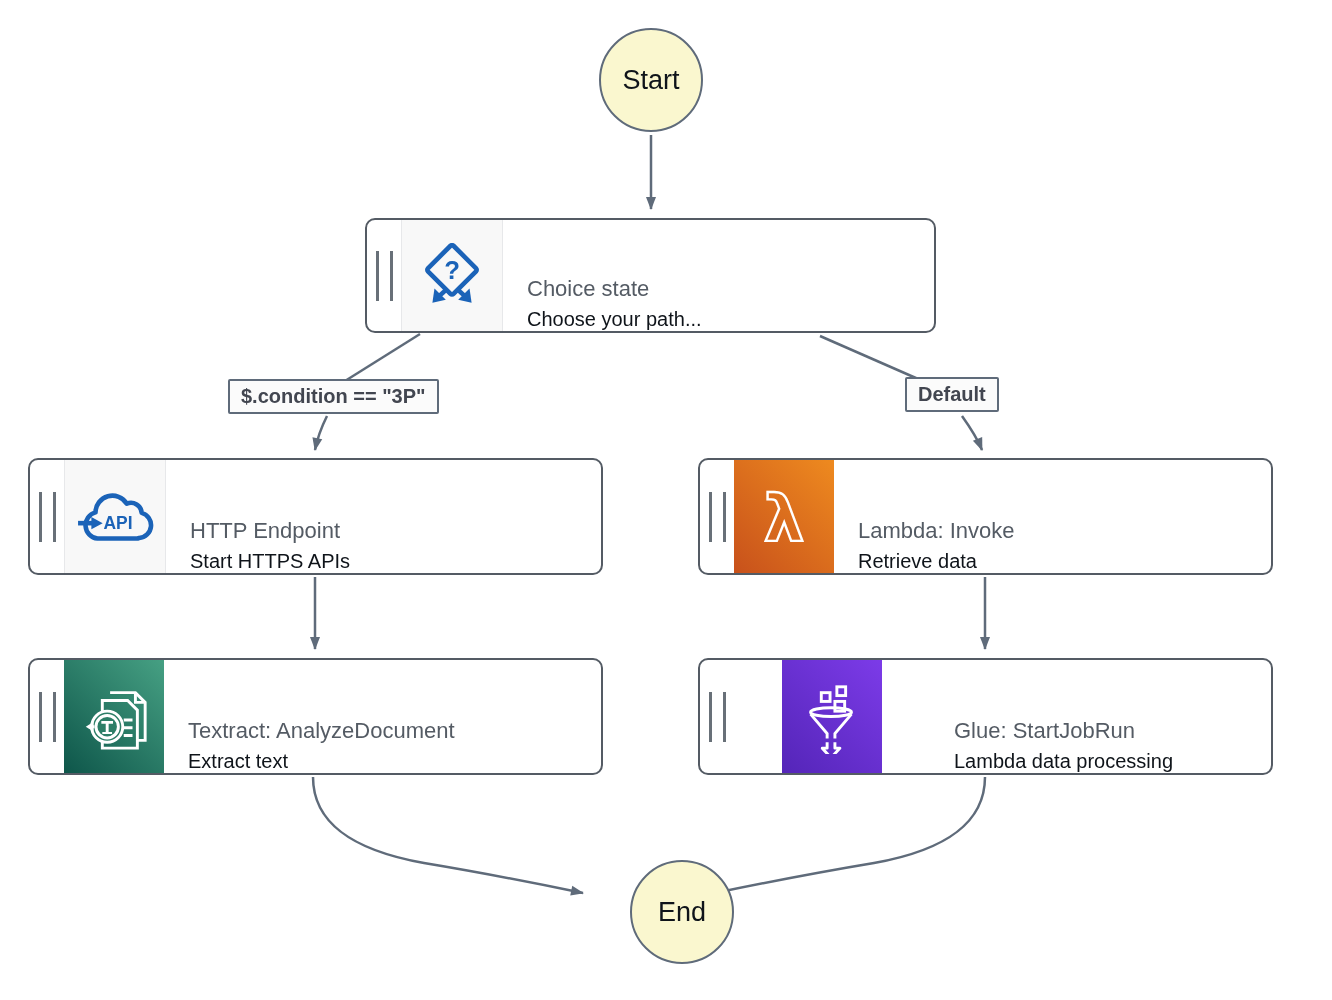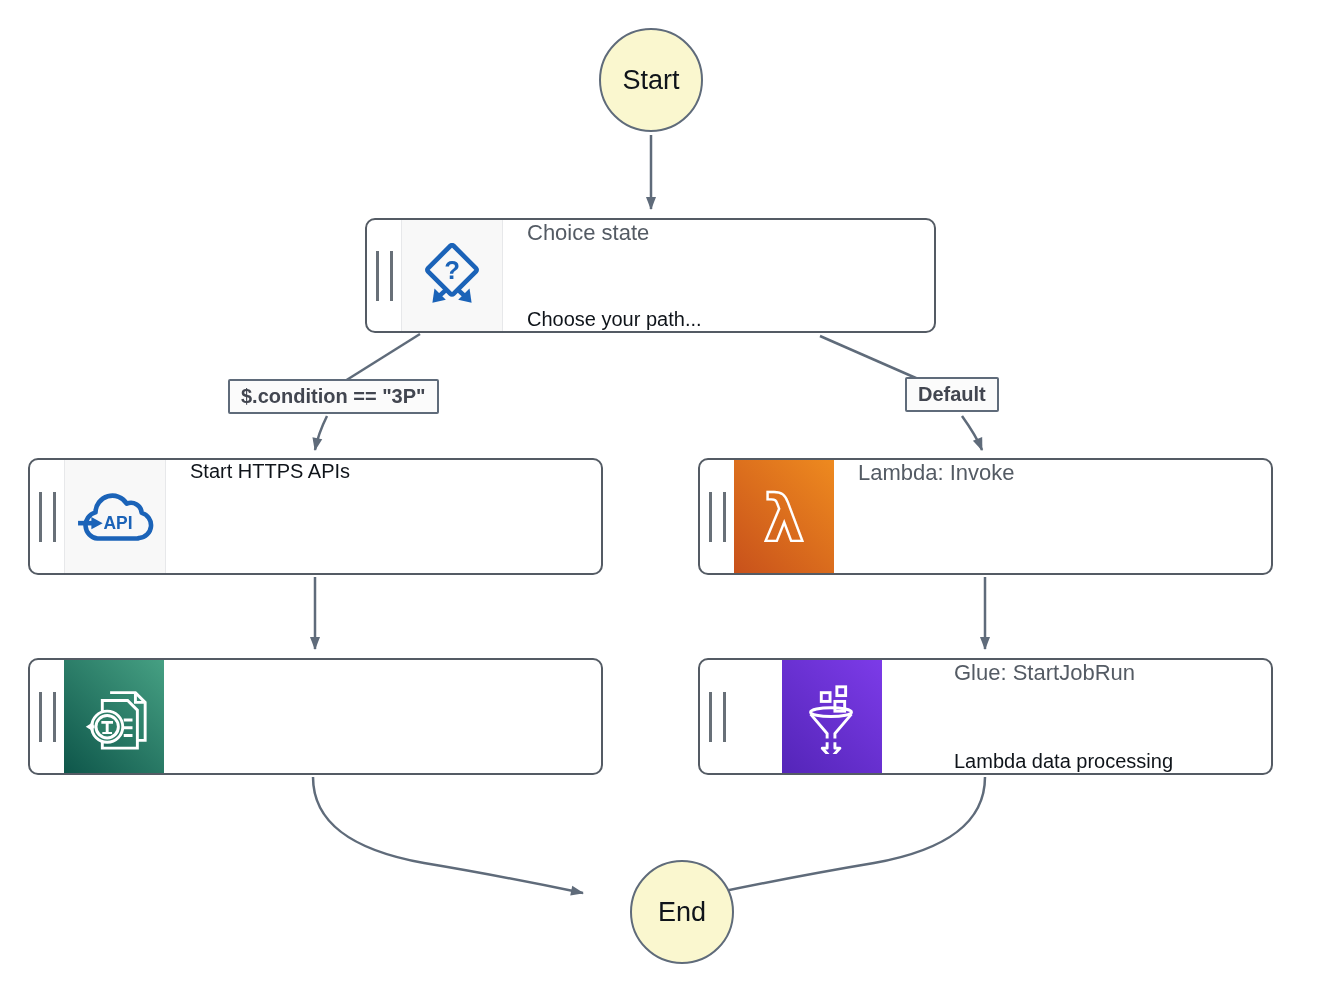--- a/index.html
+++ b/index.html
@@ -33,21 +33,21 @@
 
   .handle { width:34px; min-width:34px; display:flex; align-items:center; justify-content:center; cursor:grab; }
   .grip { width:11px; height:50px; border-left:3px solid #687078; border-right:3px solid #687078; }
 
   .iconbox { width:100px; min-width:100px; display:flex; align-items:center; justify-content:center; }
   .iconbox.light { background:#F8F8F8; border-left:1px solid #E7E8EA; border-right:1px solid #E7E8EA; }
   .iconbox.grad-lambda   { background:linear-gradient(45deg,#C8511B,#EE8A1F); }
   .iconbox.grad-textract { background:linear-gradient(45deg,#0E564A,#46A083); }
   .iconbox.grad-glue     { background:linear-gradient(45deg,#5425B8,#7C3BE8); }
 
-  .textcol { flex:1; display:flex; flex-direction:column; justify-content:space-between; padding-left:24px; gap:6px; }
+  .textcol { flex:1; display:flex; flex-direction:column; justify-content:flex-end; padding-left:24px; gap:6px; }
   .type-label { font-size:22px; color:#545B64; }
   .name-label { font-size:20px; color:#0F141A; }
 
   
   .edge-label {
     position:absolute; box-sizing:border-box;
     background:#FBFBFB; border:2px solid #5F6B7A; border-radius:2px;
     padding:4px 11px; font-size:20px; font-weight:700; color:#424650;
     white-space:nowrap;
   }
@@ -118,35 +118,37 @@
       </div>
     <div class="iconbox light">
       <svg width="78" height="64" viewBox="0 0 76 62">
         <path d="M21,52 A13,13 0 0 1 19,26.5 A16.5,16.5 0 0 1 49.5,18 A10.5,10.5 0 0 1 64,27 A12.5,12.5 0 0 1 61.5,51.5 L60,52 Z" fill="none" stroke="#1B63B8" stroke-width="4.5" stroke-linejoin="round"></path>
         <path d="M2,37 L16,37" stroke="#1B63B8" stroke-width="4.5"></path>
         <path d="M26,37 L15,31 L15,43 Z" fill="#1B63B8"></path>
         <text x="41" y="43" text-anchor="middle" font-size="17" font-weight="bold" fill="#1B63B8">API</text>
       </svg>
     </div>
     <div class="textcol">
+      <div class="type-label">HTTP Endpoint</div>
       <div class="name-label">Start HTTPS APIs</div>
     </div>
   </div>
 
   <div class="node lambda">
     <div class="handle">
         <div class="grip"></div>
       </div>
     <div class="iconbox grad-lambda">
       <svg width="76" height="76" viewBox="0 0 76 76">
         <text x="38" y="62" text-anchor="middle" font-size="64" font-weight="bold" font-family="DejaVu Sans, sans-serif" fill="none" stroke="#ffffff" stroke-width="2.4">λ</text>
       </svg>
     </div>
     <div class="textcol">
       <div class="type-label">Lambda: Invoke</div>
+      <div class="name-label">Retrieve data</div>
     </div>
   </div>
 
   <div class="node textract">
     <div class="handle">
         <div class="grip"></div>
       </div>
     <div class="iconbox grad-textract">
       <svg width="74" height="74" viewBox="0 0 76 76" fill="none" stroke="#ffffff" stroke-width="3">
         <path d="M34,13 H60 L70,23 V62 H62"></path>
@@ -157,20 +159,24 @@
         <path d="M48,57 H57"></path>
         <circle cx="31" cy="48" r="16" fill="#2D7E67"></circle>
         <circle cx="31" cy="48" r="11.5"></circle>
         <path d="M25,43.5 H37"></path>
         <path d="M31,43.5 V54"></path>
         <path d="M26,54.5 H36" stroke-width="2"></path>
         <path d="M12,48 H18"></path>
         <path d="M9,48 L17,43 V53 Z" fill="#ffffff" stroke="none"></path>
       </svg>
     </div>
+    <div class="textcol">
+      <div class="type-label">Textract: AnalyzeDocument</div>
+      <div class="name-label">Extract text</div>
+    </div>
   </div>
 
   <div class="node glue">
     <div class="handle">
         <div class="grip"></div>
       </div>
     <div class="iconbox grad-glue">
       <svg width="74" height="74" viewBox="0 0 76 76" fill="none" stroke="#ffffff" stroke-width="3">
         <rect x="27" y="13" width="9" height="9"></rect>
         <rect x="43" y="7" width="9" height="9"></rect>

